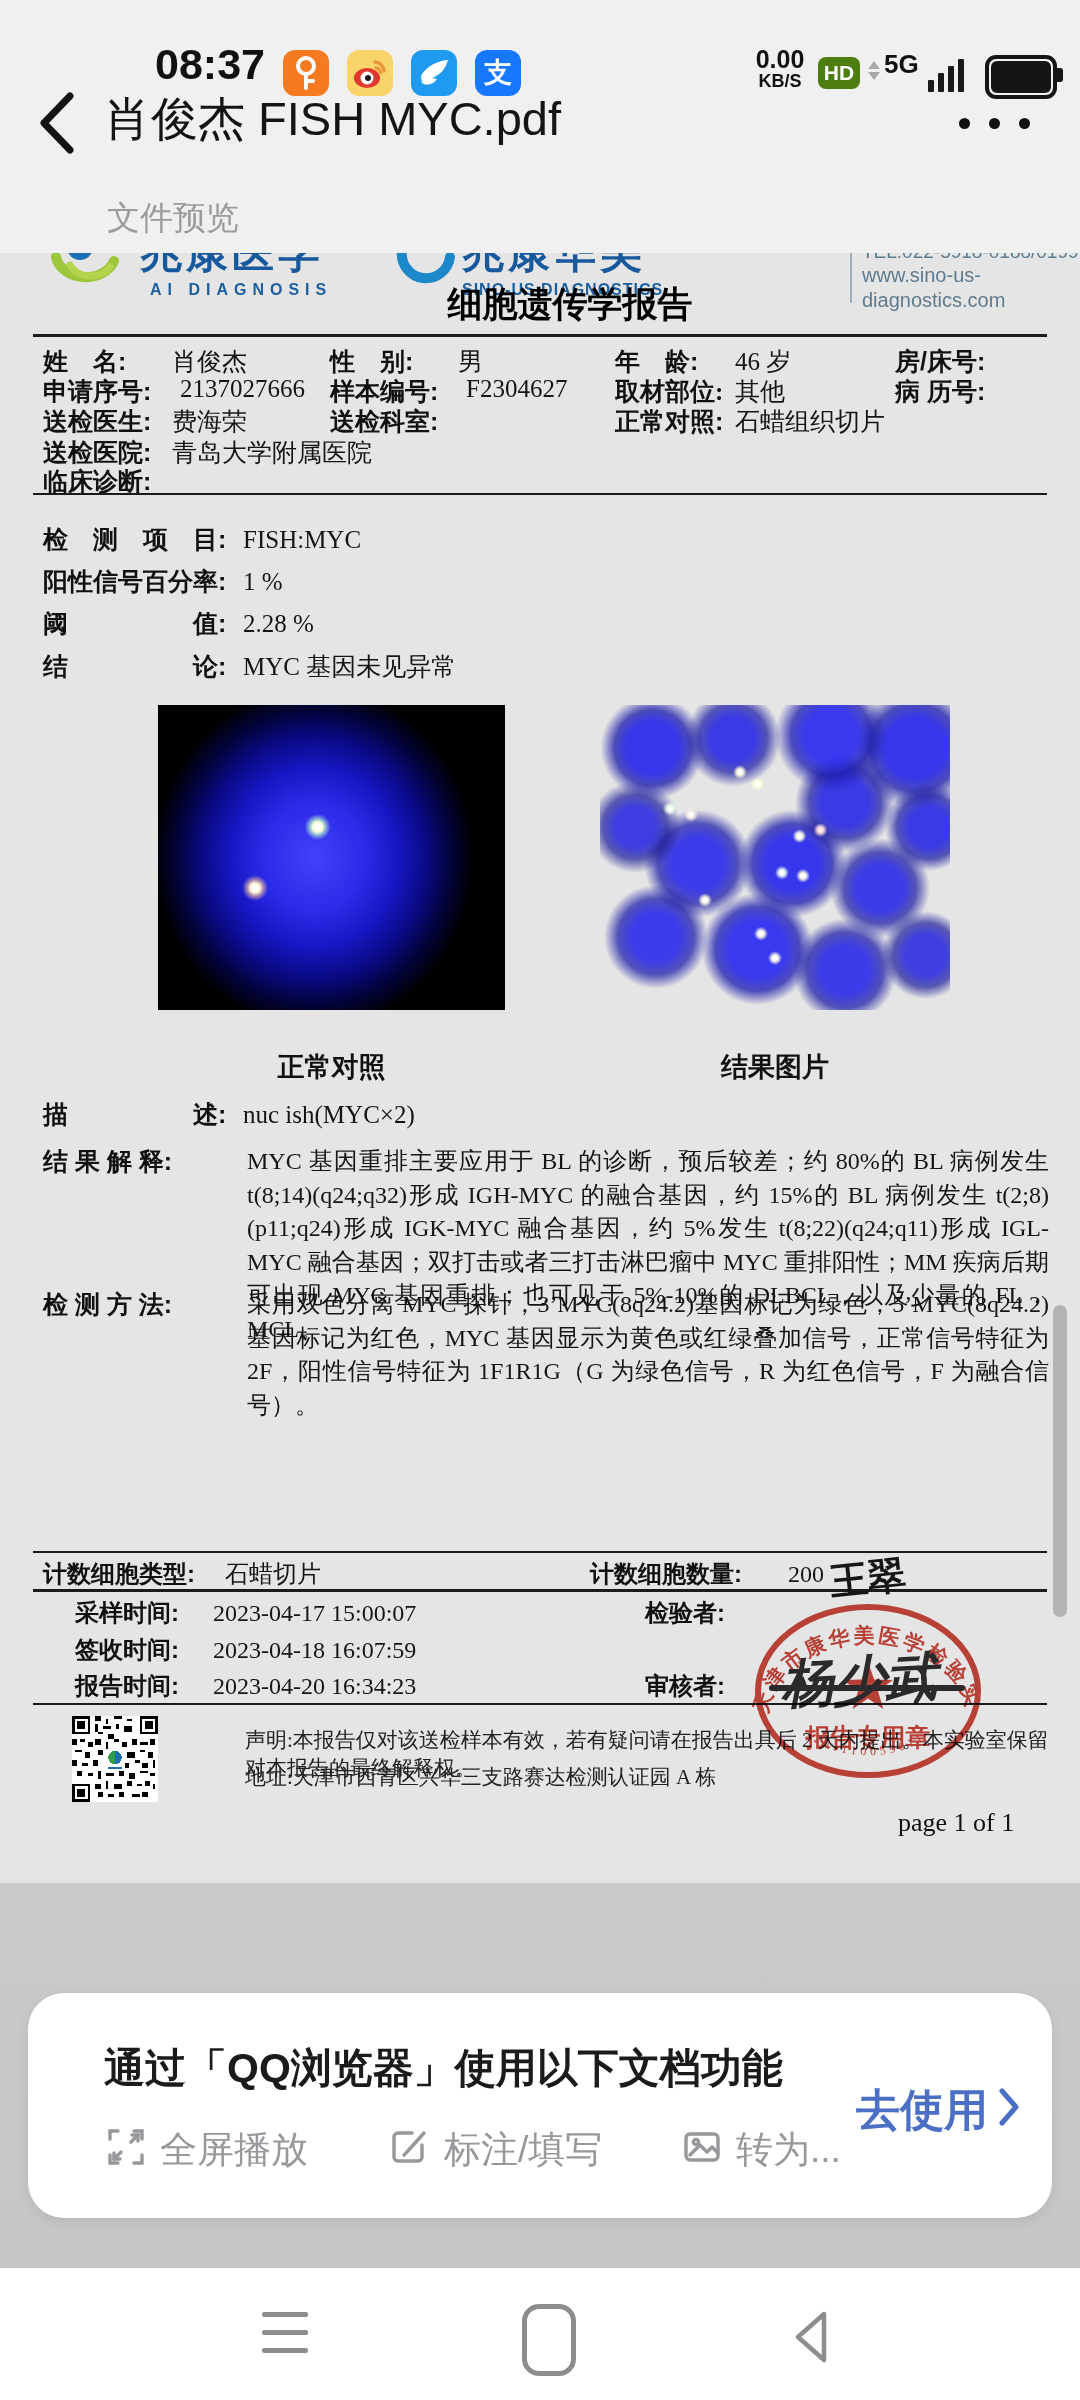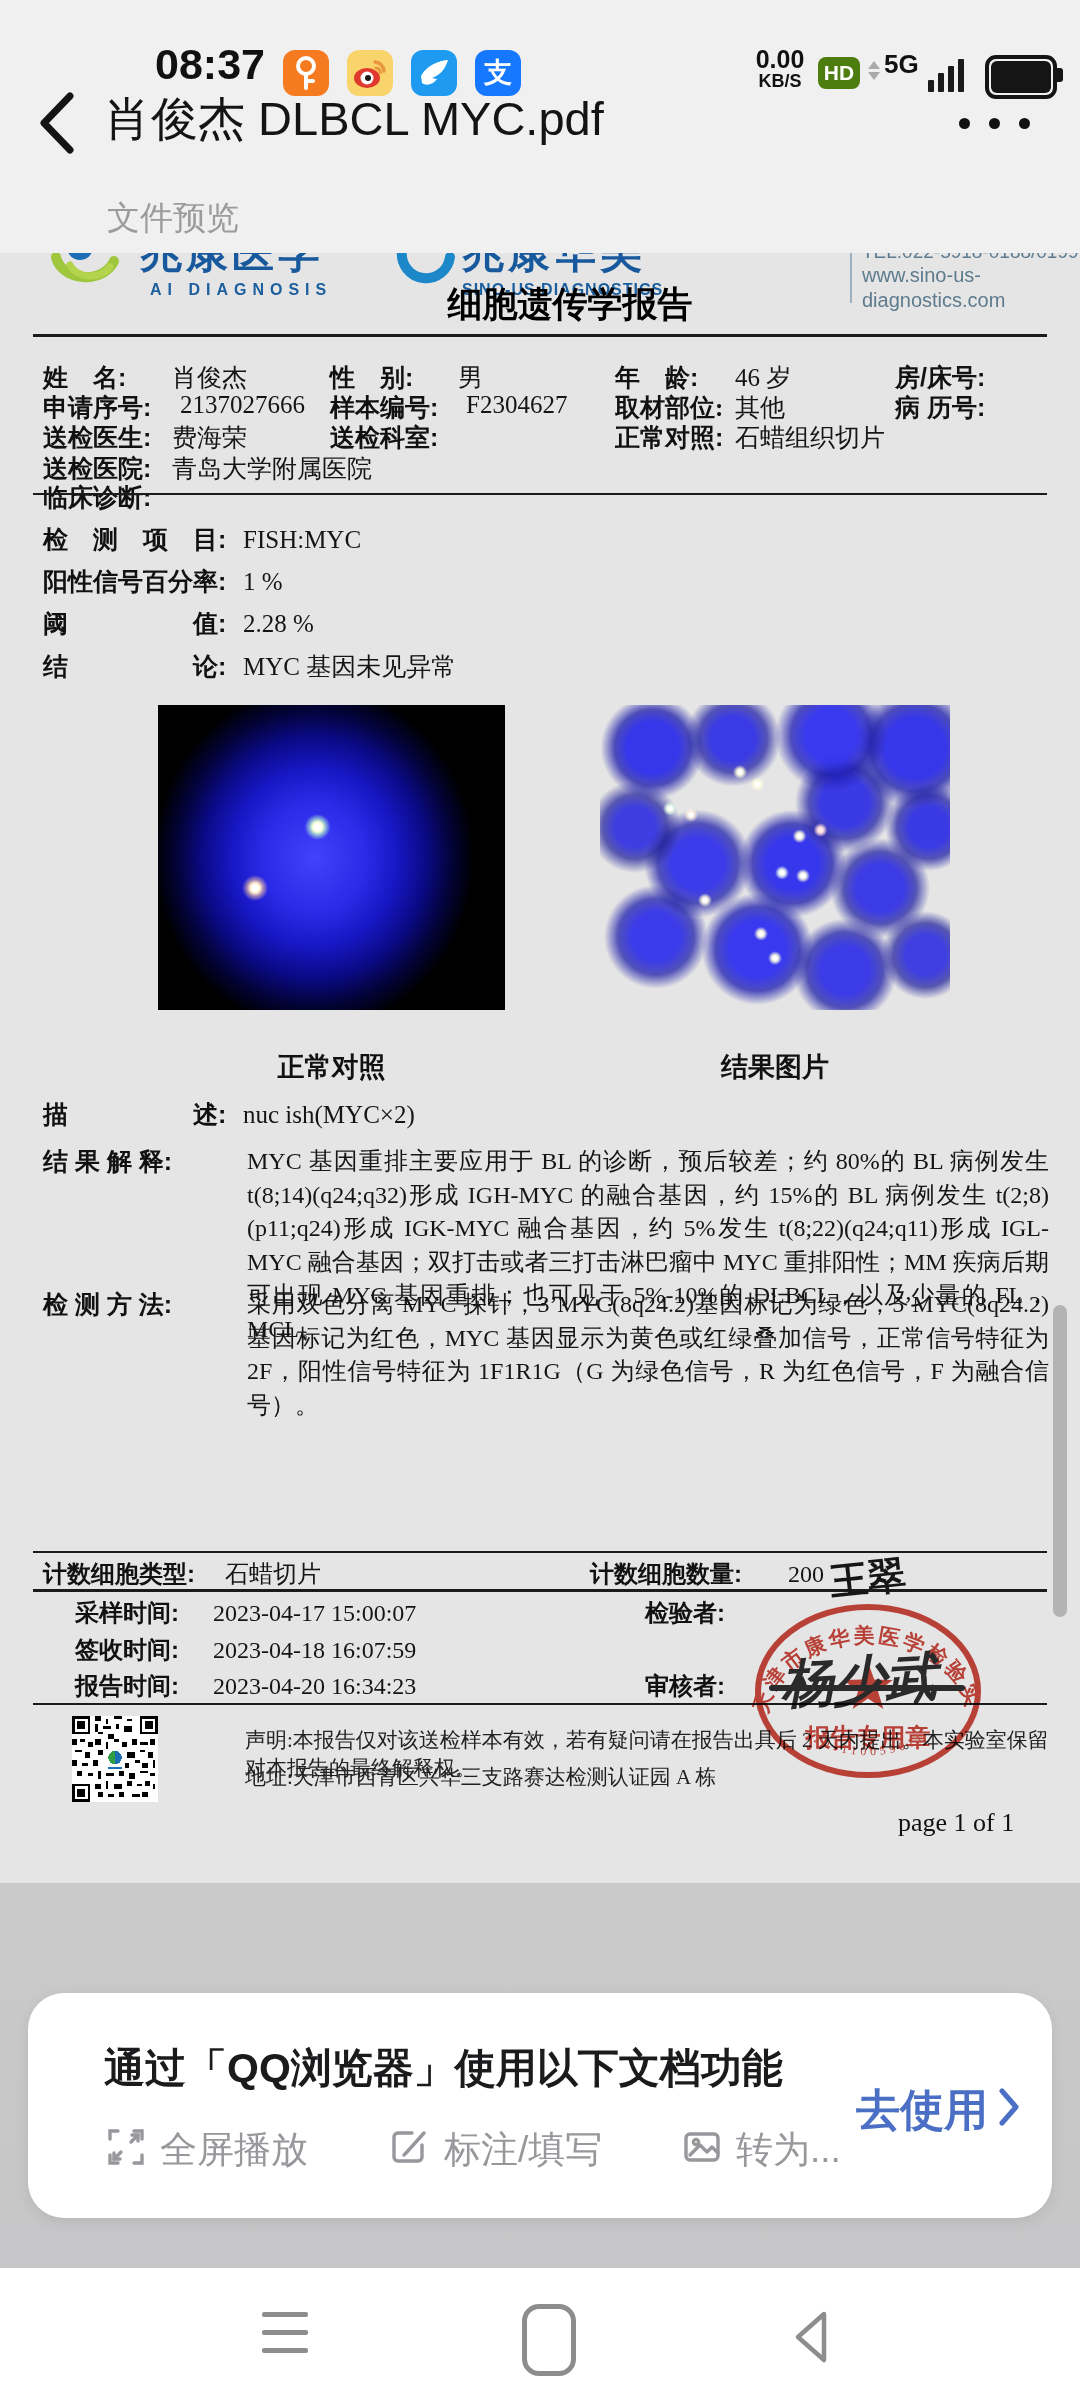--- a/index.html
+++ b/index.html
@@ -39,21 +39,21 @@
   .logocn{position:absolute;top:-16px;height:44px;overflow:hidden;}
   .logocn span{display:block;margin-top:-12px;font-size:42px;font-weight:800;color:#17599c;font-family:"Liberation Sans",sans-serif;letter-spacing:4px;}
   .logoen{position:absolute;top:28px;font-size:16px;font-weight:700;color:#1c5f9e;font-family:"Liberation Sans",sans-serif;}
   .telblock{position:absolute;left:862px;top:-8px;color:#5e7b8e;font-family:"Liberation Sans",sans-serif;line-height:1.25;}
   .telblock .t1{font-size:19px;}
   .telblock .t2{font-size:20px;}
   .vrule{position:absolute;left:850px;top:0px;width:2px;height:50px;background:#9db0bd;}
   .rpt-title{position:absolute;left:300px;top:28px;width:540px;text-align:center;font-size:35px;font-weight:700;color:#000;}
   
   .prow{position:absolute;left:0;width:1080px;height:30px;font-size:25px;}
-  .pcell{position:absolute;top:16px;white-space:nowrap;}
+  .pcell{position:absolute;top:0;white-space:nowrap;}
   
   .trow{position:absolute;left:43px;width:1010px;font-size:25px;white-space:nowrap;}
   .trow .blabel{display:inline-block;min-width:200px;}
   .para{position:absolute;left:247px;width:802px;font-size:24px;line-height:33.5px;text-align:justify;color:#151515;}
   .paralabel{position:absolute;left:43px;font-size:25px;}
   
   .fishimg{position:absolute;background:#000;}
   .caption{position:absolute;font-size:27px;font-weight:600;color:#111;}
   
   .frow{position:absolute;font-size:24px;white-space:nowrap;}
@@ -132,21 +132,21 @@
     <div class="battery">
         <div class="fill"></div>
         <div class="nub"></div>
       </div>
 
     <div class="backbtn">
       <svg width="60" height="70" viewBox="0 0 60 70">
           <path d="M40 8 L14 35 L40 62" stroke="#141414" stroke-width="7" fill="none" stroke-linecap="round" stroke-linejoin="round"></path>
         </svg>
     </div>
-    <div class="apptitle">肖俊杰 DLBCL MYC.pdf</div>
+    <div class="apptitle">肖俊杰 FISH MYC.pdf</div>
     <div class="appsub">文件预览</div>
     <div class="menudots">
       <i style="left:14px;"></i>
         <i style="left:44px;"></i>
         <i style="left:74px;"></i>
     </div>
   </div>
 
   <div id="page">
 

